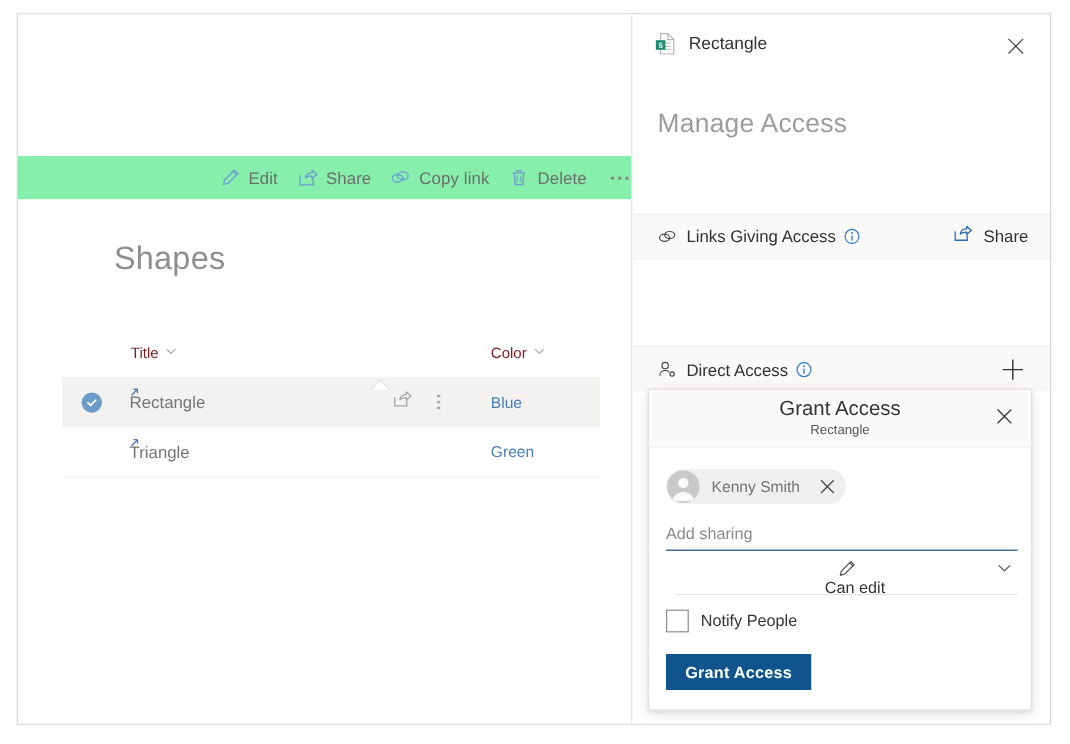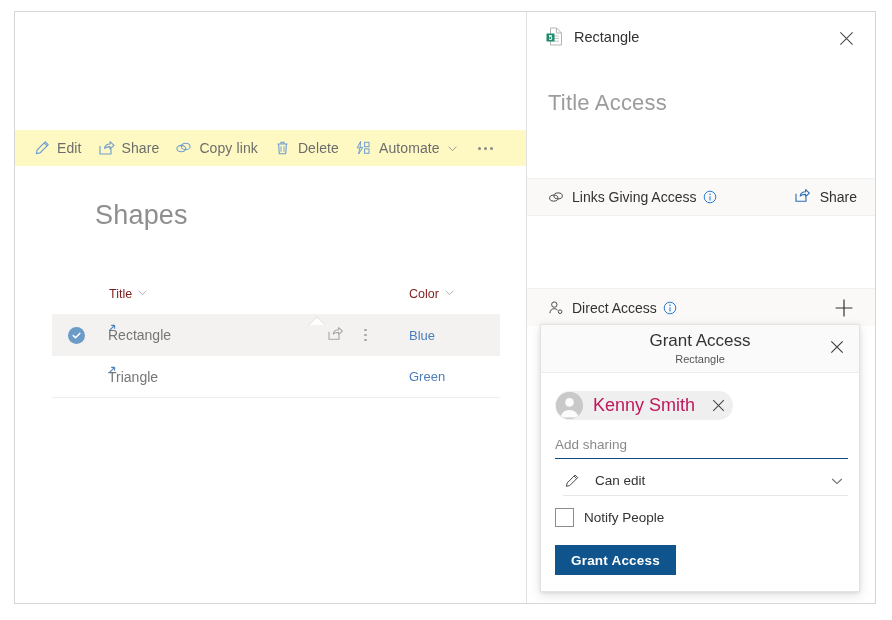--- a/index.html
+++ b/index.html
@@ -11,21 +11,21 @@
   .page{
     position:absolute;left:14px;top:11px;width:862px;height:593px;
     border:1px solid #d6d6d6;background:#ffffff;box-sizing:border-box;overflow:hidden;
   }
 
   
   .list-region{position:absolute;left:0;top:0;width:513px;height:591px;background:#fff;overflow:hidden;}
 
   .cmdbar{
     position:absolute;left:0;top:118px;width:513px;height:36px;
-    background:#fef9c3;display:flex;align-items:center;padding-left:18px;box-sizing:border-box;
+    background:#86efac;display:flex;align-items:center;padding-left:18px;box-sizing:border-box;justify-content:flex-end;
   }
   .cmd{display:flex;align-items:center;height:36px;margin-right:16px;cursor:default;white-space:nowrap;}
   .cmd .ico{width:17px;height:17px;margin-right:7px;display:flex;align-items:center;justify-content:center;}
   .cmd .lbl{font-size:14px;color:#6d6d6d;letter-spacing:.1px;}
   .cmd .chev{margin-left:7px;display:flex;align-items:center;}
   .ellipsis-h{display:flex;align-items:center;gap:3px;height:36px;padding:0 4px;}
   .ellipsis-h i{width:3px;height:3px;border-radius:50%;background:#8a8a8a;display:block;}
 
   .list-title{
     position:absolute;left:37px;top:188px;font-size:27px;color:#8e8e8e;font-weight:400;letter-spacing:.2px;margin-left:43px;
@@ -98,32 +98,32 @@
   .co-title{font-size:17px;color:#333333;line-height:20px;}
   .co-sub{font-size:11px;color:#555555;line-height:14px;margin-top:1px;}
   .co-close{position:absolute;right:11px;top:11px;width:22px;height:22px;display:flex;align-items:center;justify-content:center;cursor:default;}
 
   .co-body{position:relative;padding:0 13px;}
   .pill{
     position:absolute;left:14px;top:18px;height:29px;border-radius:15px;background:#efefef;
     display:flex;align-items:center;padding-right:4px;box-sizing:border-box;
   }
   .avatar{width:27px;height:27px;border-radius:50%;background:#c8c8c8;margin-left:1px;overflow:hidden;position:relative;}
-  .pill-name{font-size:18px;color:#be185d;margin:0 12px 0 10px;text-align:center;}
+  .pill-name{font-size:13px;color:#737373;margin:0 12px 0 10px;text-align:center;}
   .pill-x{width:22px;height:22px;display:flex;align-items:center;justify-content:center;cursor:default;}
 
   .add-another{
     position:absolute;left:14px;top:58px;width:293px;height:28px;
     border-bottom:1.6px solid #0f4c81;box-sizing:border-box;display:flex;align-items:center;
   }
   .add-another span{font-size:13.5px;color:#8a8a8a;}
 
   .perm{
     position:absolute;left:22px;top:93px;width:285px;height:30px;
-    border-bottom:1px solid #e6e6e6;box-sizing:border-box;display:flex;align-items:center;
+    border-bottom:1px solid #e6e6e6;box-sizing:border-box;display:flex;align-items:center;flex-direction:column;
   }
   .perm .pico{width:18px;display:flex;align-items:center;justify-content:center;}
   .perm .plabel{font-size:13.5px;color:#333;margin-left:14px;}
   .perm .pchev{position:absolute;right:4px;display:flex;align-items:center;}
 
   .notify{position:absolute;left:14px;top:135px;display:flex;align-items:center;cursor:default;}
   .cbox{width:19px;height:19px;border:1.4px solid #8c8c8c;background:#fff;box-sizing:border-box;}
   .notify .nlabel{font-size:13.5px;color:#333;margin-left:10px;}
 
   .grant-btn{
@@ -174,35 +174,20 @@
       <div class="cmd">
         <span class="ico">
           <svg width="15" height="16" viewBox="0 0 15 16">
               <path d="M2.5 4h10M6 2.2h3v1.8H6zM3.6 4.3l.7 9.5h6.4l.7-9.5" fill="none" stroke="#6e9bd1" stroke-width="1.1"></path>
               <path d="M6 6.2v5.6M9 6.2v5.6" stroke="#6e9bd1" stroke-width=".9"></path>
             </svg>
         </span>
         <span class="lbl">Delete</span>
       </div>
 
-      <div class="cmd">
-        <span class="ico">
-          <svg width="17" height="16" viewBox="0 0 17 16">
-              <path d="M5.6 1.4L2.2 7.9h2.8L3.6 14l4.2-6.6H5.1z" fill="none" stroke="#6e9bd1" stroke-width="1"></path>
-              <rect x="9.6" y="2.3" width="4.4" height="4.4" fill="none" stroke="#6e9bd1" stroke-width="1"></rect>
-              <rect x="9.6" y="8.9" width="4.4" height="4.4" fill="none" stroke="#6e9bd1" stroke-width="1"></rect>
-            </svg>
-        </span>
-        <span class="lbl">Automate</span>
-        <span class="chev">
-          <svg width="11" height="11" viewBox="0 0 11 11">
-              <path d="M1.5 3.6l4 4 4-4" fill="none" stroke="#9a9a9a" stroke-width="1"></path>
-            </svg>
-        </span>
-      </div>
 
       <div class="ellipsis-h">
         <i></i>
           <i></i>
           <i></i>
       </div>
     </div>
 
     <div class="list-title">Shapes</div>
 
@@ -284,21 +269,21 @@
         </svg>
       </span>
       <span class="panel-title">Rectangle</span>
       <span class="panel-close">
         <svg width="15" height="15" viewBox="0 0 15 15">
             <path d="M1.4 1.4l12.2 12.2M13.6 1.4L1.4 13.6" stroke="#4a4a4a" stroke-width="1.1"></path>
           </svg>
       </span>
     </div>
 
-    <div class="manage-access">Title Access</div>
+    <div class="manage-access">Manage Access</div>
 
     <div class="sect-head" id="links-head">
       <span class="sect-ico">
         <svg width="16" height="14" viewBox="0 0 16 14">
             <ellipse cx="5.8" cy="8.1" rx="4.2" ry="3" fill="none" stroke="#4a4a4a" stroke-width="1"></ellipse>
             <ellipse cx="10.1" cy="5.9" rx="4.2" ry="3" fill="none" stroke="#4a4a4a" stroke-width="1"></ellipse>
           </svg>
       </span>
       <span class="sect-label">Links Giving Access</span>
       <span class="info-i">

